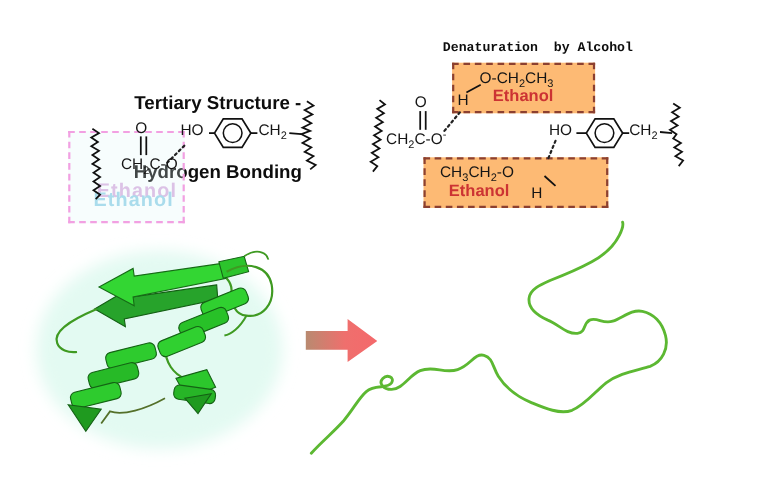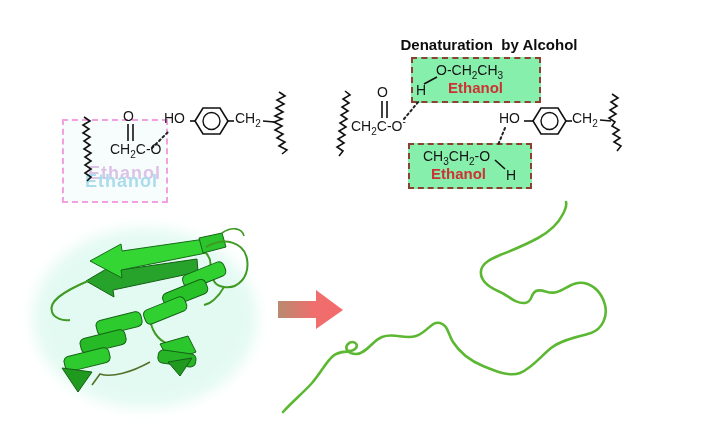--- a/index.html
+++ b/index.html
@@ -3,38 +3,42 @@
 <meta charset="utf-8">
 <style>
   html,body{margin:0;padding:0;background:#ffffff;}
   #canvas{position:relative;width:702px;height:448px;background:#ffffff;overflow:hidden;
           font-family:"Liberation Sans",sans-serif;}
   .lbl{position:absolute;color:#151515;font-size:14px;white-space:nowrap;line-height:1;}
   .lbl sub{font-size:10px;line-height:0;}
   .lbl sup{font-size:10px;line-height:0;}
   .title{position:absolute;font-weight:700;color:#0d0d0d;text-align:center;white-space:pre;}
   #left-title{left:98px;top:41px;width:200px;font-size:17px;line-height:21px;}
-  #right-title{left:372px;top:36px;width:234px;font-size:15px;}
-  .ethanol-box{position:absolute;border:2px dashed #8c4030;background:#86efac;z-index:1;}
+  #right-title{left:372px;top:36px;width:234px;font-size:12px;font-family:Liberation Mono, monospace;}
+  .ethanol-box{position:absolute;border:2px dashed #8c4030;background:#fdba74;z-index:1;}
   #ethanol-box-top{left:411px;top:57px;width:126px;height:42px;}
-  #ethanol-box-bottom{left:408px;top:143px;width:120px;height:42px;}
+  #ethanol-box-bottom{left:385px;top:143px;width:120px;height:42px;padding-left:44px;}
   .ethanol-label{position:absolute;color:#cc3333;font-weight:700;font-size:15px;white-space:nowrap;line-height:1;}
   #ghost-box{position:absolute;left:62px;top:119px;width:102px;height:80px;
              border:2px dashed #f2a0e2;background:rgba(225,248,246,0.25);z-index:0;}
   .ghost-txt{position:absolute;font-weight:700;font-size:18px;letter-spacing:1px;white-space:nowrap;line-height:1;z-index:1;}
   #ghost-a{left:88px;top:164px;color:#dcc2e6;}
   #ghost-b{left:85px;top:172px;color:#aadcec;}
   #lineart{position:absolute;left:0;top:0;z-index:2;pointer-events:none;}
   .toplbl{z-index:3;}
 </style>
 </head>
 <body>
 
 <div id="canvas">
 
+  <div id="left-title" class="title">
+    <div>Tertiary Structure -</div>
+    <div>Hydrogen Bonding</div>
+  </div>
   <div id="right-title" class="title">Denaturation  by Alcohol</div>
 
   <div id="ghost-box"></div>
   <div id="ghost-a" class="ghost-txt">Ethanol</div>
   <div id="ghost-b" class="ghost-txt">Ethanol</div>
 
   <div id="ethanol-box-top" class="ethanol-box">
     <span class="lbl toplbl" style="left:23px;top:4px;"><span>O-CH</span><sub>2</sub><span>CH</span><sub>3</sub></span>
     <span class="lbl toplbl" style="left:3px;top:24px;">H</span>
     <span class="ethanol-label" style="left:35px;top:21px;">Ethanol</span>

